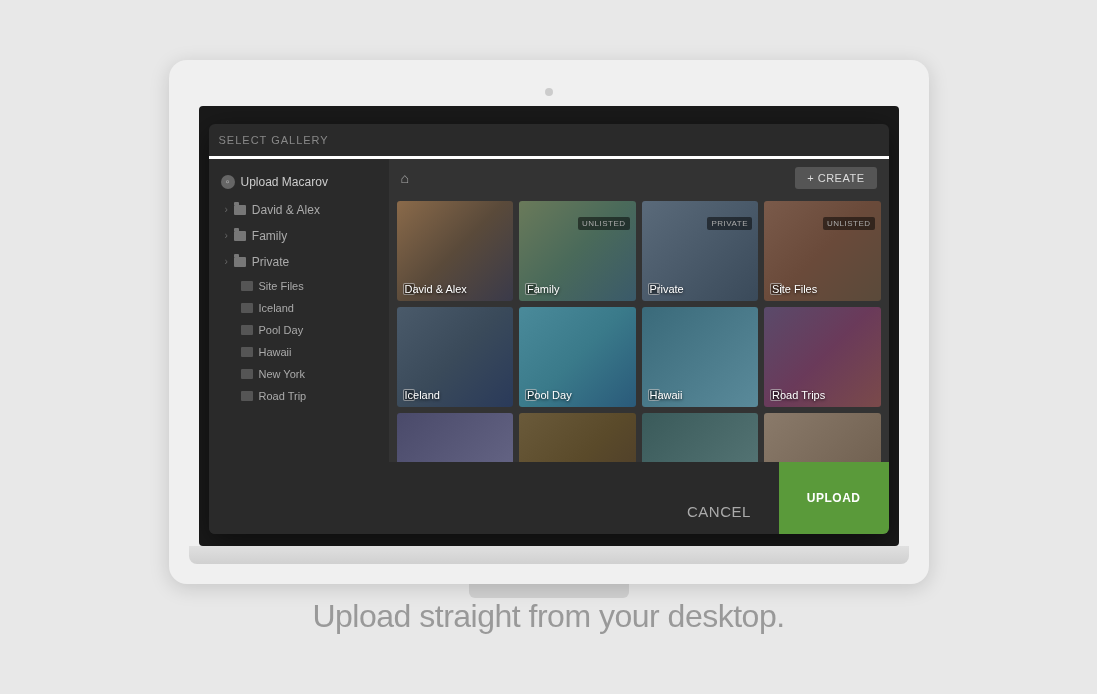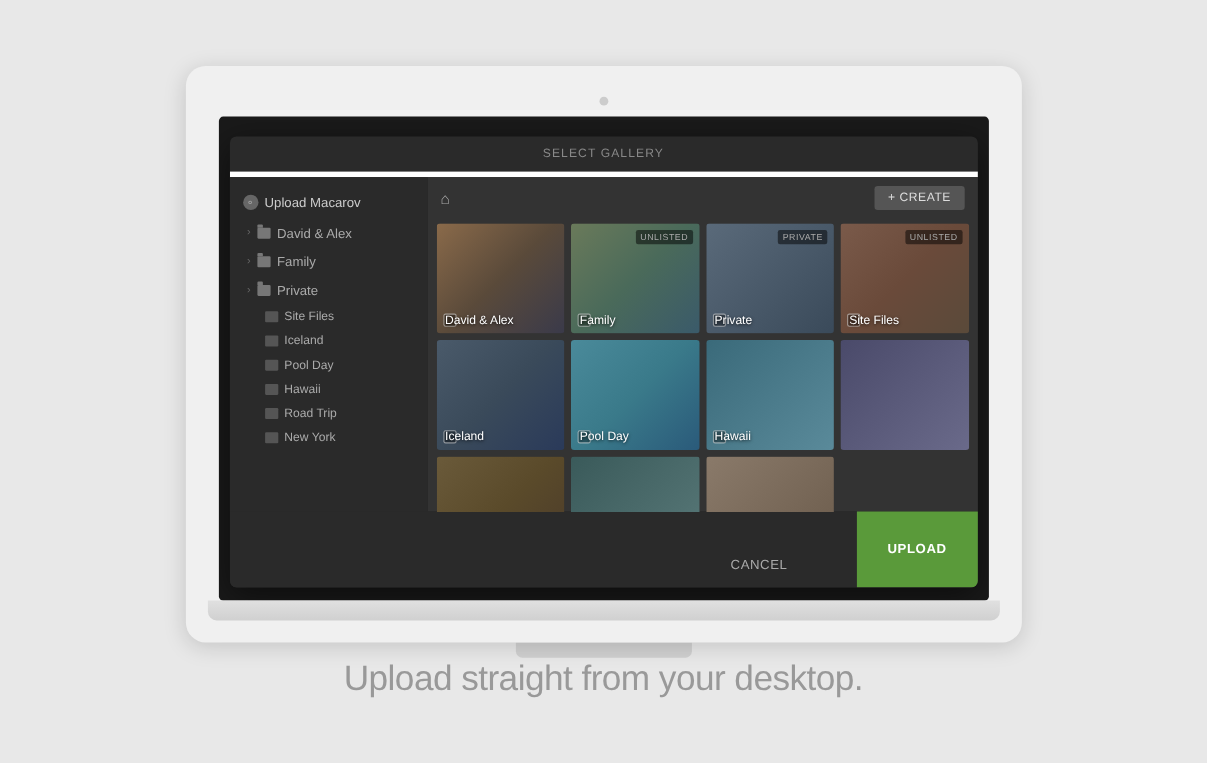--- a/index.html
+++ b/index.html
@@ -62,26 +62,26 @@
       border-radius: 6px;
       width: 680px;
       margin: 18px auto 0;
       overflow: hidden;
       box-shadow: 0 8px 30px rgba(0,0,0,0.5);
       height: 410px;
       display: flex;
       flex-direction: column;
     }
     .dialog-header {
-      text-align: center;
+      text-align: left;
       padding: 10px;
       font-size: 11px;
       color: #888;
       letter-spacing: 1px;
-      border-bottom: 5px solid #ffffff;
+      border-bottom: 3px solid #ffffff;
       flex-shrink: 0;
     }
     .dialog-body {
       display: flex;
       flex: 1;
       overflow: hidden;
     }
 
     
     .sidebar {
@@ -226,21 +226,21 @@
     .gallery-label {
       position: relative;
       z-index: 2;
       color: #fff;
       font-size: 11px;
       font-weight: 500;
       text-shadow: 0 1px 3px rgba(0,0,0,0.8);
     }
     .badge {
       position: absolute;
-      top: 6px;
+      top: 16px;
       right: 6px;
       background: rgba(0,0,0,0.5);
       color: #aaa;
       font-size: 8px;
       padding: 2px 4px;
       border-radius: 2px;
       letter-spacing: 0.5px;
       z-index: 2;
     }
     .checkbox {
@@ -274,35 +274,34 @@
       display: flex;
       justify-content: flex-end;
       background: #2a2a2a;
       flex-shrink: 0;
     }
     .cancel-btn {
       background: transparent;
       color: #aaa;
       border: none;
       padding: 14px 28px;
-      font-size: 12px;
+      font-size: 15px;
       cursor: pointer;
       letter-spacing: 0.5px;
       margin-top: 27px;
     }
     .upload-btn {
       background: #5a9a3a;
       color: #fff;
       border: none;
       padding: 14px 28px;
       font-size: 12px;
       cursor: pointer;
       letter-spacing: 0.5px;
       font-weight: 600;
-      margin-left: 35px;
     }
 
     
     .bottom-text {
       text-align: center;
       color: #999;
       font-size: 32px;
       font-weight: 300;
       letter-spacing: -0.5px;
     }
@@ -355,25 +354,25 @@
             <div class="sub-item">
               <div class="photo-icon"></div>
               <span>Pool Day</span>
             </div>
             <div class="sub-item">
               <div class="photo-icon"></div>
               <span>Hawaii</span>
             </div>
             <div class="sub-item">
               <div class="photo-icon"></div>
+              <span>New York</span>
+            </div>
+            <div class="sub-item">
+              <div class="photo-icon"></div>
               <span>Road Trip</span>
-            </div>
-            <div class="sub-item">
-              <div class="photo-icon"></div>
-              <span>New York</span>
             </div>
           </div>
 
           <div class="main-content">
             <div class="content-toolbar">
               <span class="home-icon">⌂</span>
               <button class="create-btn">+ CREATE</button>
             </div>
 
             <div class="gallery-grid">
@@ -422,20 +421,27 @@
                   <div class="gallery-thumb-bg"></div>
                   <div class="checkbox"></div>
                   <span class="gallery-label">Pool Day</span>
                 </div>
               </div>
               <div class="gallery-item">
                 <div class="gallery-thumb thumb-hawaii">
                   <div class="gallery-thumb-bg"></div>
                   <div class="checkbox"></div>
                   <span class="gallery-label">Hawaii</span>
+                </div>
+              </div>
+              <div class="gallery-item">
+                <div class="gallery-thumb thumb-roadtrips">
+                  <div class="gallery-thumb-bg"></div>
+                  <div class="checkbox"></div>
+                  <span class="gallery-label">Road Trips</span>
                 </div>
               </div>
 
               <div class="gallery-item">
                 <div class="gallery-thumb thumb-newyork">
                   <div class="gallery-thumb-bg"></div>
 
                 </div>
               </div>
               <div class="gallery-item">

